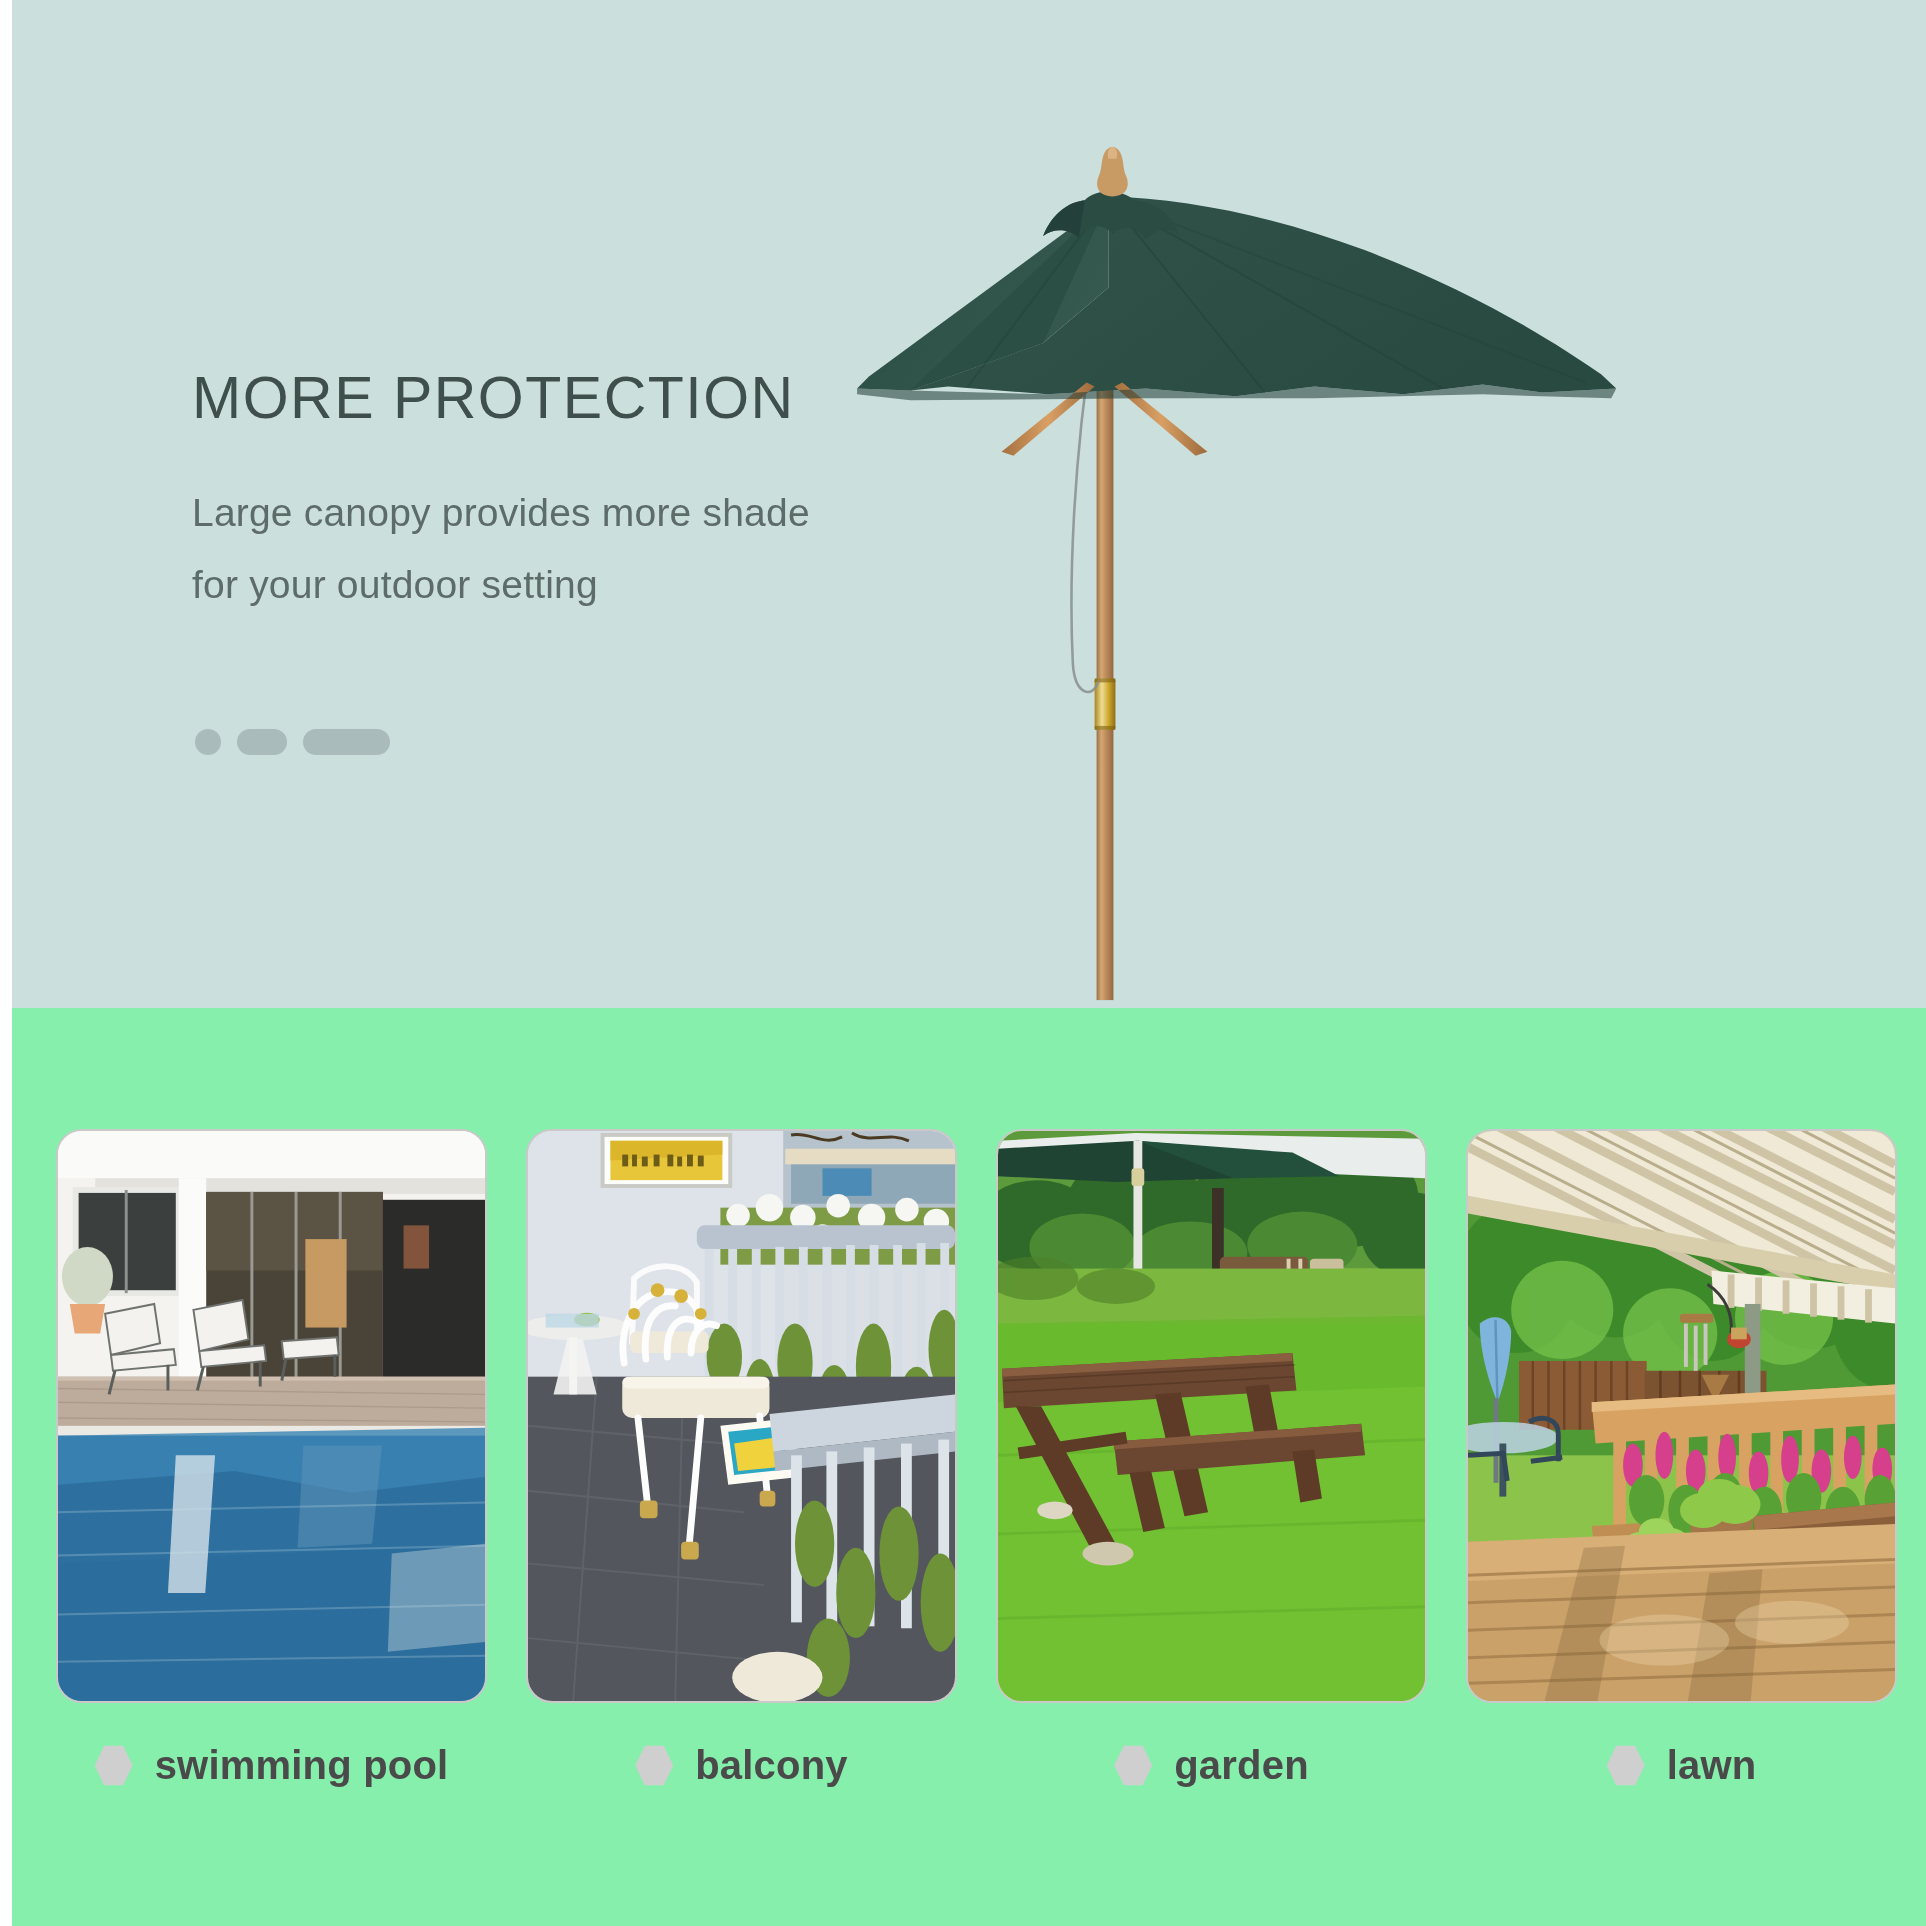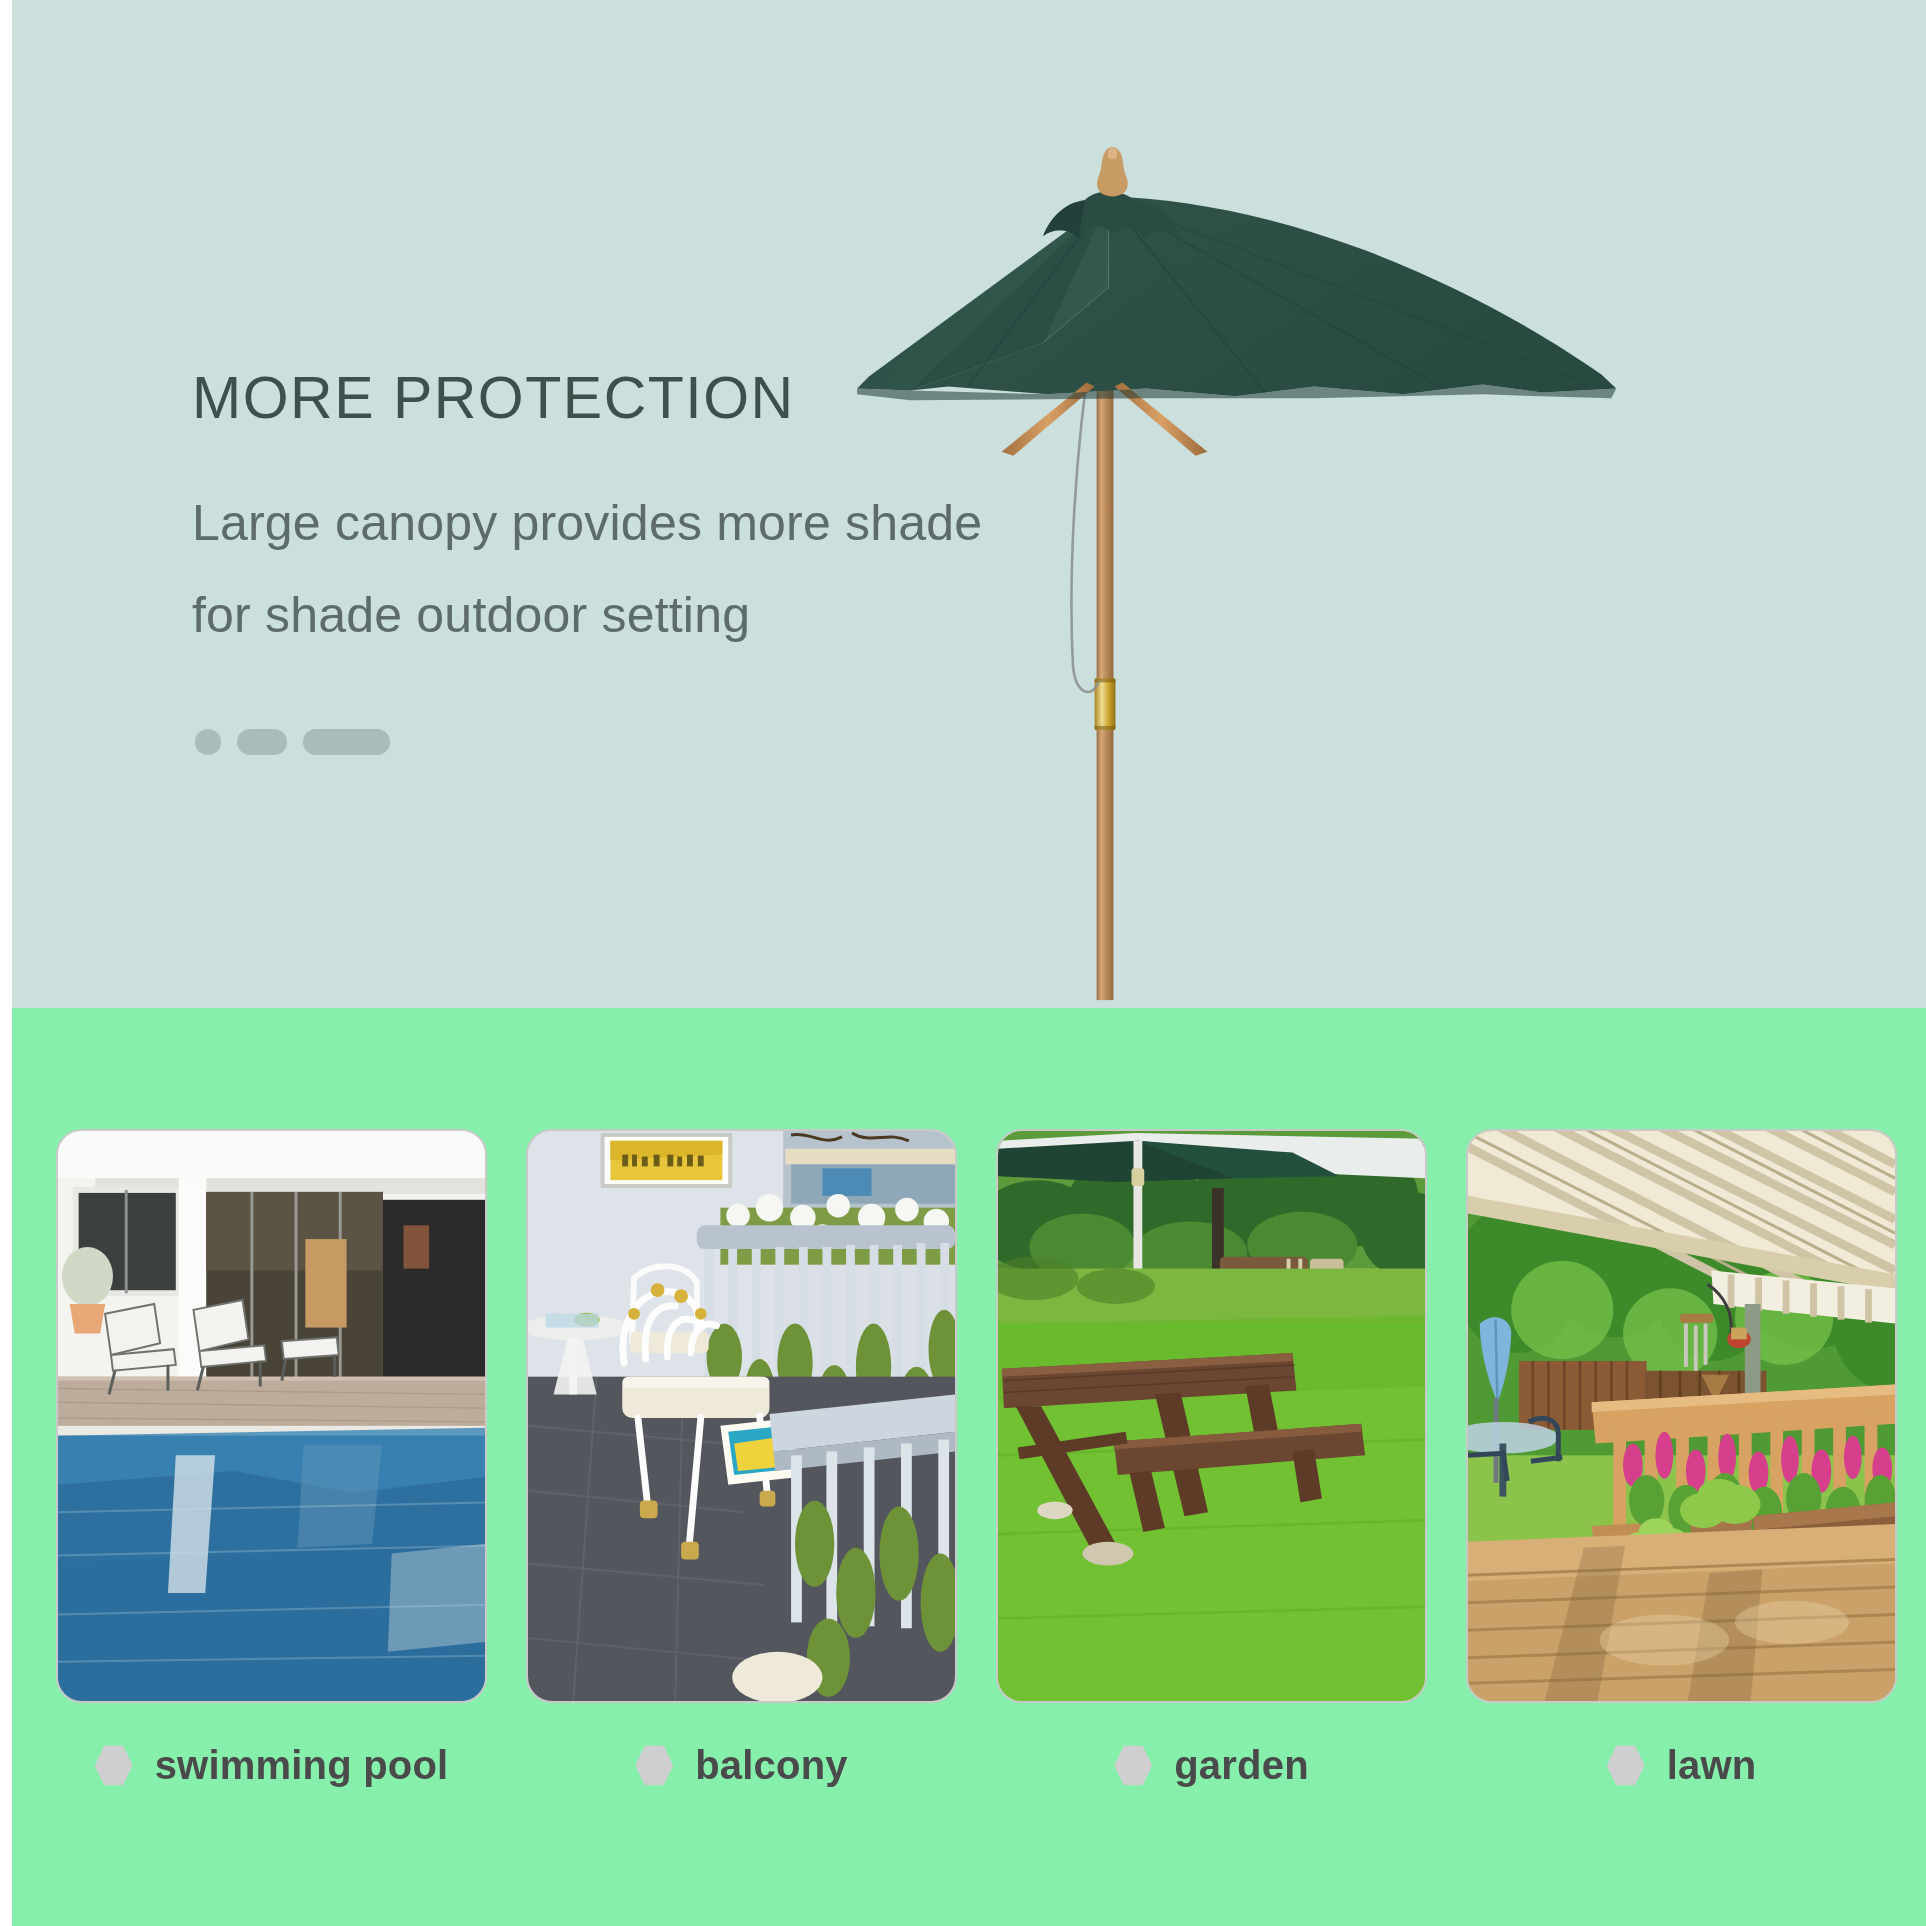--- a/index.html
+++ b/index.html
@@ -42,21 +42,21 @@
     font-weight: 400;
     letter-spacing: 1.5px;
     color: #3f4f4c;
     margin: 0;
     line-height: 1.1;
     white-space: nowrap;
   }
   .hero-sub {
     margin: 0;
     margin-top: 46px;
-    font-size: 50px;
+    font-size: 39px;
     font-weight: 400;
     color: #5d6b69;
     line-height: 1.85;
     letter-spacing: 0.2px;
   }
 
   
   .pager {
     position: absolute;
     left: 183px;
@@ -164,21 +164,21 @@
 <body>
 
 <div class="page">
 
   <section class="hero">
 
     <div class="hero-copy">
       <h1 class="hero-title">MORE PROTECTION</h1>
       <p class="hero-sub">
         <span>Large canopy provides more shade</span><br>
-        <span>for shade outdoor setting</span>
+        <span>for your outdoor setting</span>
       </p>
     </div>
 
     <div class="pager">
       <span class="pager-dot"></span>
       <span class="pager-pill-sm"></span>
       <span class="pager-pill-lg"></span>
     </div>
 
     <div class="umbrella">

